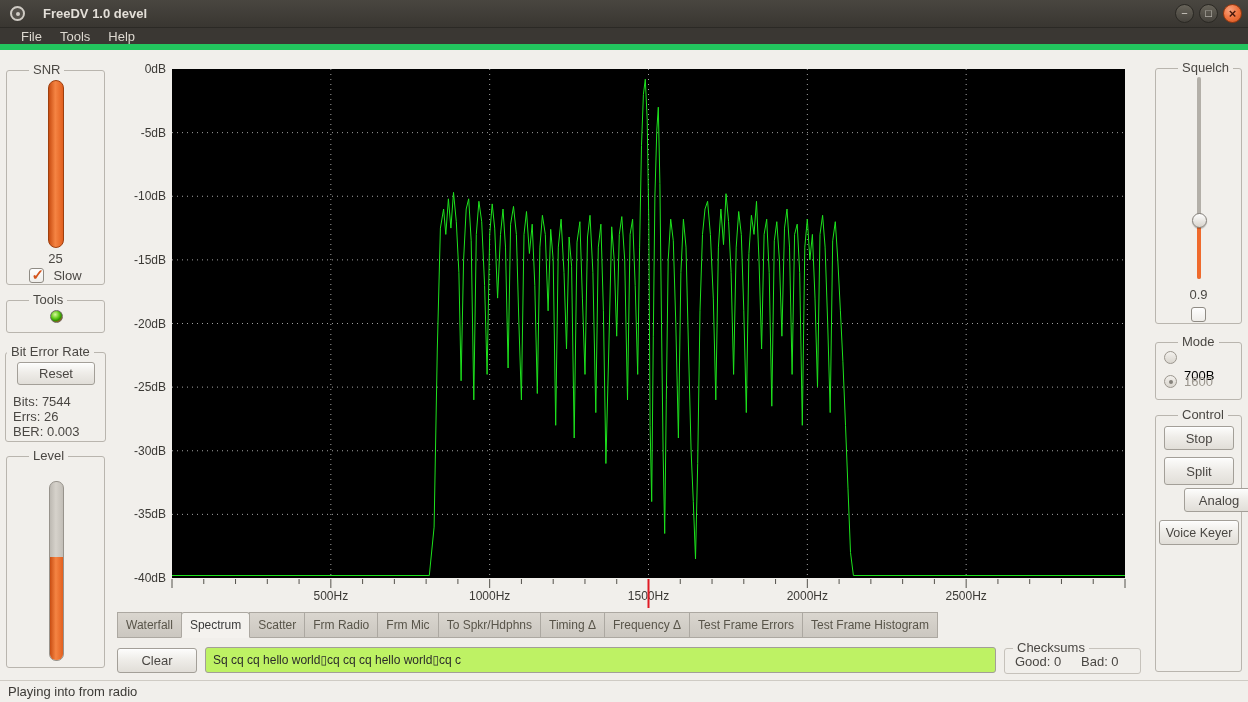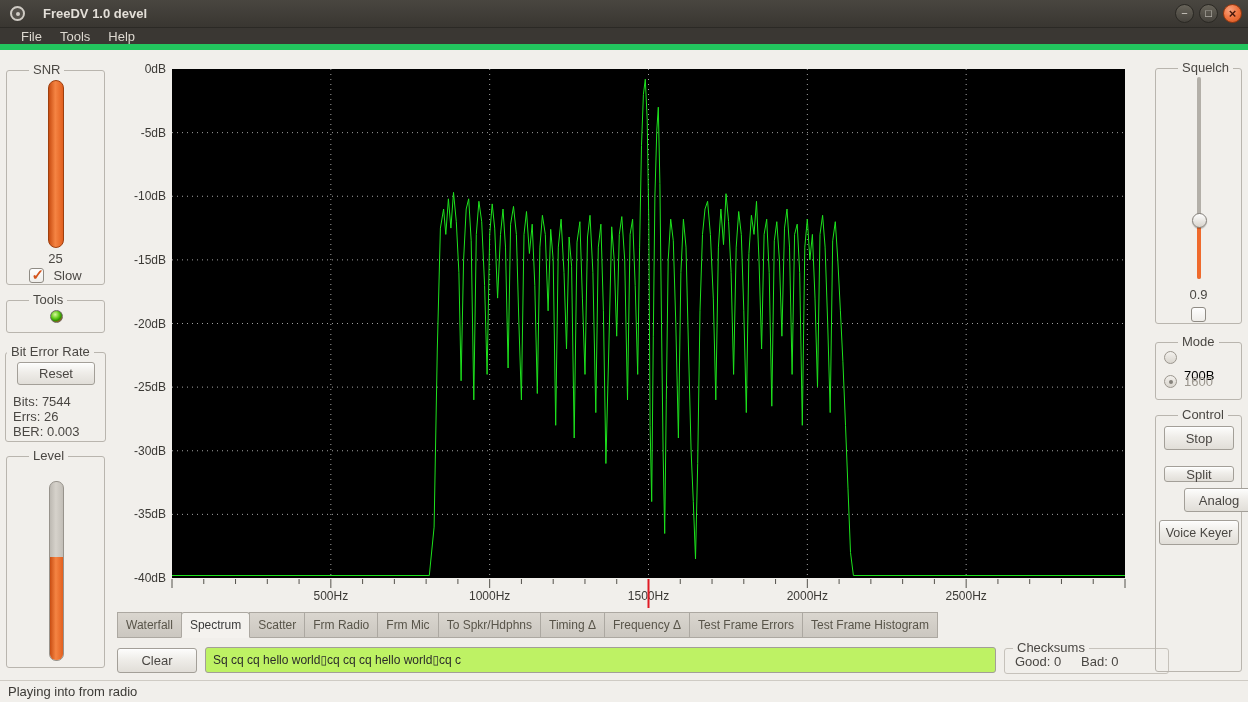--- a/index.html
+++ b/index.html
@@ -261,21 +261,21 @@
   <span class="tab">Frm Mic</span>
   <span class="tab">To Spkr/Hdphns</span>
   <span class="tab">Timing Δ</span>
   <span class="tab">Frequency Δ</span>
   <span class="tab">Test Frame Errors</span>
   <span class="tab">Test Frame Histogram</span>
 </div>
 
 <div class="btn" style="left:117px; top:648px; width:80px; height:25px;">Clear</div>
 <input class="text-input" type="text" value="Sq cq cq hello world▯cq cq cq hello world▯cq c" style="">
-<div class="group" style="left:1004px; top:648px; width:165px; height:26px; border-color:#c6c2bb;">
+<div class="group" style="left:1004px; top:648px; width:137px; height:26px; border-color:#c6c2bb;">
   <span class="glabel" style="left:8px;">Checksums</span>
   <span style="position:absolute; left:10px; top:5px;">Good: 0</span>
   <span style="position:absolute; left:76px; top:5px;">Bad: 0</span>
 </div>
 
 <div class="group" style="left:1155px; top:68px; width:87px; height:256px;">
   <span class="glabel">Squelch</span>
   <div class="slider-trough" style="left:41px; top:8px; height:202px;"></div>
   <div class="slider-fill" style="left:41px; top:152px; height:58px;"></div>
   <div class="slider-handle" style="left:35.5px; top:144px;"></div>
@@ -289,20 +289,20 @@
   <span class="glabel">Mode</span>
   <span class="radio" style="left:8px; top:8px;"></span>
   <span style="position:absolute; left:28px; top:25px; color:#000000;">700B</span>
   <span class="radio selected" style="left:8px; top:32px;"></span>
   <span style="position:absolute; left:28px; top:31px; color:#9b968e;">1600</span>
 </div>
 
 <div class="group" style="left:1155px; top:415px; width:87px; height:257px;">
   <span class="glabel">Control</span>
   <div class="btn" style="left:8px;  top:10px;  width:70px; height:24px;">Stop</div>
-  <div class="btn" style="left:8px;  top:50px;  width:70px; height:16px;">Split</div>
+  <div class="btn" style="left:8px;  top:41px;  width:70px; height:28px;">Split</div>
   <div class="btn" style="left:8px;  top:72px;  width:70px; height:24px;margin-left:20px;">Analog</div>
   <div class="btn" style="left:3px;  top:104px; width:80px; height:25px; font-size:12.5px;">Voice Keyer</div>
 </div>
 
 <div class="statusbar">
   <span>Playing into from radio</span>
 </div>
 
 </body></html>

